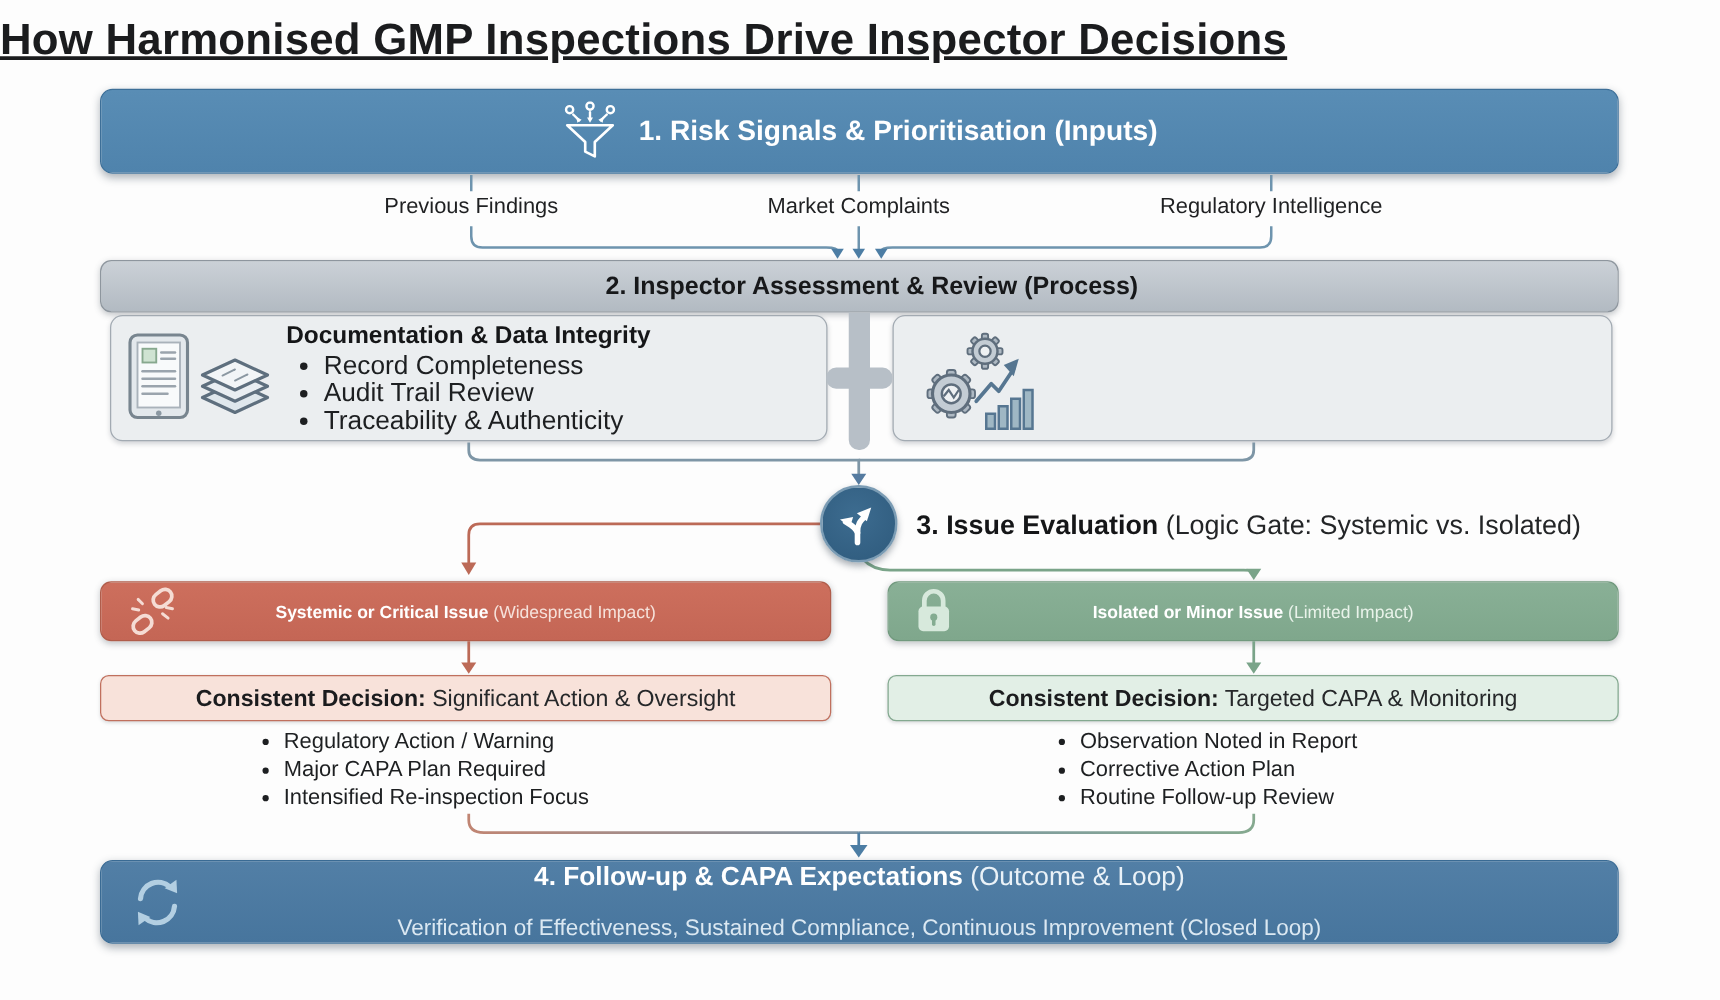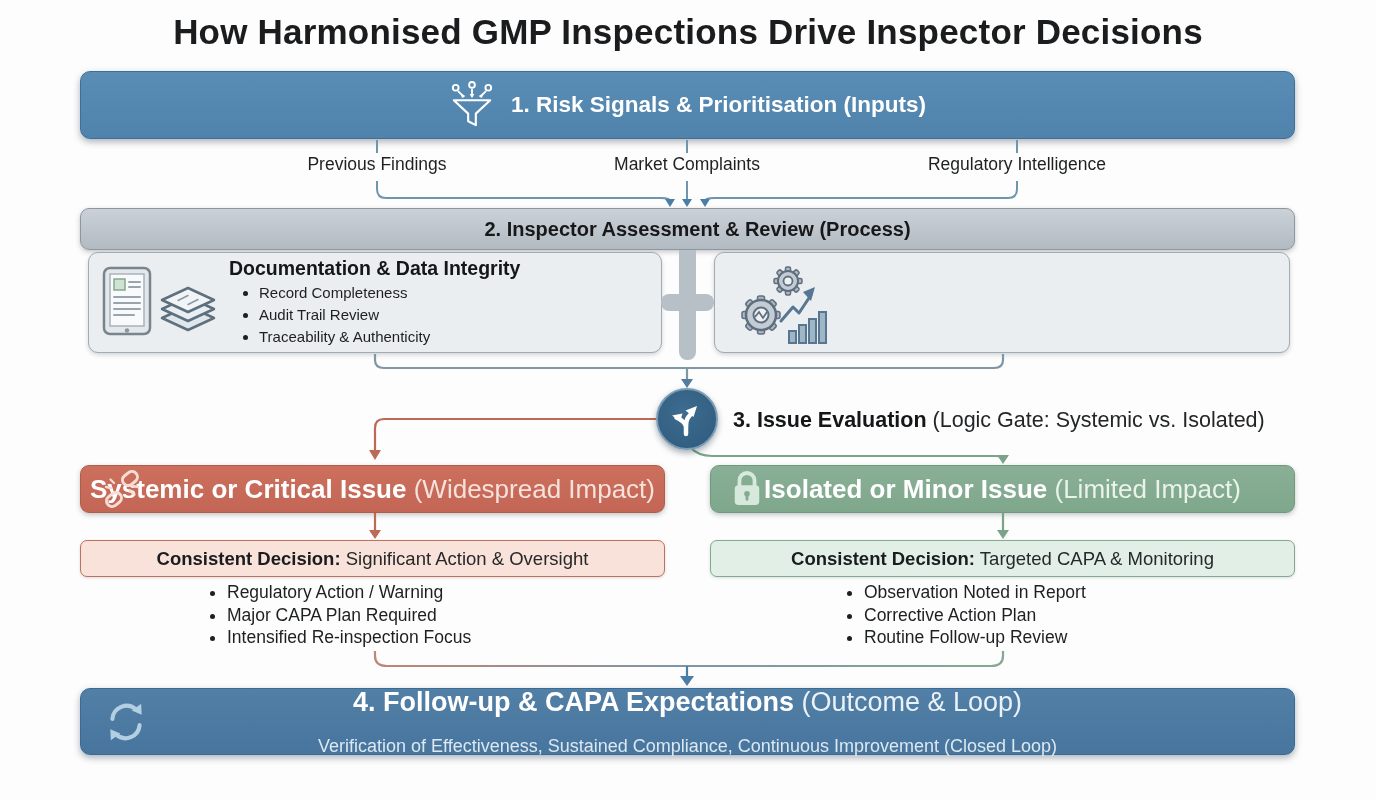--- a/index.html
+++ b/index.html
@@ -1,71 +1,71 @@
 <!DOCTYPE html>
 <html><head>
 <meta charset="utf-8">
 <style>
   html,body{margin:0;padding:0;background:#fdfdfd;}
   body{width:1376px;height:800px;position:relative;overflow:hidden;
        font-family:"Liberation Sans",sans-serif;color:#1c1d1f;}
   .abs{position:absolute;}
-  .page-title{left:0;top:12px;width:1376px;text-align:center;
-    font-size:35px;font-weight:700;letter-spacing:.2px;color:#1b1c1e;}
+  .page-title{left:0;top:12px;width:1376px;text-align:left;
+    font-size:35px;font-weight:700;letter-spacing:.2px;color:#1b1c1e;text-decoration:underline;}
   .banner{border-radius:10px;box-shadow:0 3px 7px rgba(45,60,75,.38);}
   .banner1{left:80px;top:71px;width:1215px;height:68px;
     background:linear-gradient(#598db5,#4f83ac);border:1.5px solid #3d6f98;
     display:flex;align-items:center;justify-content:center;gap:16px;z-index:2;box-sizing:border-box;}
   .banner1 .lbl{font-size:22.5px;font-weight:700;color:#ffffff;}
   .input-lbl{top:154px;transform:translateX(-50%);font-size:17.5px;color:#1f2022;white-space:nowrap;}
   .banner2{left:80px;top:208px;width:1215px;height:42px;
     background:linear-gradient(#cbd1d7,#b2bac2);border:1.5px solid #8e969e;border-radius:9px;
     display:flex;align-items:center;justify-content:center;z-index:2;box-sizing:border-box;
     box-shadow:0 2px 5px rgba(60,70,80,.3);}
   .banner2 .lbl{font-size:20px;font-weight:700;color:#17181a;margin-left:20px;}
   .proc-box{top:252px;height:101px;background:#ebeef0;border:1.5px solid #a2aab2;border-radius:10px;
     box-shadow:0 2px 4px rgba(60,70,80,.22);display:flex;align-items:center;z-index:2;box-sizing:border-box;}
   .proc-left{left:88px;width:574px;padding-left:10px;}
   .proc-right{left:714px;width:576px;padding-left:14px;}
   .proc-text{margin-left:8px;}
   .proc-title{font-size:19.5px;font-weight:700;color:#151618;margin-bottom:2px;}
   ul.blist{margin:0;padding:0 0 0 30px;list-style:disc;}
-  ul.blist li{font-size:15px;line-height:22px;color:#1d1f21;}
+  ul.blist li{font-size:21px;line-height:22px;color:#1d1f21;}
   .plusV{left:679px;top:250px;width:17px;height:110px;background:#b7bfc7;border-radius:0 0 8px 8px;z-index:3;}
   .plusH{left:661px;top:294px;width:53px;height:17px;background:#b7bfc7;border-radius:8px;z-index:3;}
   .gate-circle{left:656px;top:388px;width:62px;height:62px;border-radius:50%;
     background:radial-gradient(circle at 45% 38%,#3d6c90,#2e5a7c);border:2.5px solid #7b9cb4;
     box-shadow:0 3px 6px rgba(40,55,70,.4);display:flex;align-items:center;justify-content:center;
     z-index:7;box-sizing:border-box;}
   .stage3-lbl{left:733px;top:404px;height:32px;line-height:32px;font-size:21.5px;white-space:nowrap;z-index:7;}
   .stage3-lbl b{font-weight:700;color:#151618;}
   .stage3-lbl span.rest{font-weight:400;color:#232527;}
   .branch{top:465px;width:585px;height:48px;border-radius:9px;display:flex;align-items:center;
     justify-content:center;box-shadow:0 2px 5px rgba(60,70,80,.3);z-index:2;box-sizing:border-box;}
-  .branch .txt{font-size:26px;font-weight:700;color:#ffffff;white-space:nowrap;}
+  .branch .txt{font-size:14px;font-weight:700;color:#ffffff;white-space:nowrap;}
   .branch .txt .rest{font-weight:400;}
   .branch-red{left:80px;background:linear-gradient(#cd6f5d,#c46655);border:1px solid #b05d4b;}
   .branch-red .rest{color:#f6e2db;}
   .branch-green{left:710px;background:linear-gradient(#89b096,#7fa78c);border:1px solid #71997e;}
   .branch-green .rest{color:#e9f3ea;}
   .branch-icon{position:absolute;left:20px;top:50%;transform:translateY(-50%);}
   .decision{top:540px;width:585px;height:37px;border-radius:7px;display:flex;align-items:center;
     justify-content:center;z-index:2;box-sizing:border-box;box-shadow:0 1px 3px rgba(60,70,80,.18);}
   .decision .txt{font-size:18.5px;color:#26282a;white-space:nowrap;}
   .decision .txt b{font-weight:700;color:#1b1c1e;}
   .dec-red{left:80px;background:#f8e2da;border:1.5px solid #c0705e;}
   .dec-green{left:710px;background:#e2efe6;border:1.5px solid #84a990;text-align:center;}
   ul.branch-list{position:absolute;margin:0;padding:0 0 0 22px;list-style:disc;z-index:2;}
   ul.branch-list li{font-size:17.5px;line-height:22.5px;color:#1d1f21;}
   .list-red{left:205px;top:581px;}
   .list-green{left:842px;top:581px;}
   .banner4{left:80px;top:688px;width:1215px;height:67px;
     background:linear-gradient(#527fa6,#47759d);border:1.5px solid #3a6b94;
     display:flex;flex-direction:column;align-items:center;justify-content:center;z-index:2;box-sizing:border-box;}
-  .banner4 .l1{font-size:27px;color:#ffffff;font-weight:700;}
+  .banner4 .l1{font-size:21px;color:#ffffff;font-weight:700;}
   .banner4 .l1 .rest{font-weight:400;color:#eaf2f8;}
   .banner4 .l2{font-size:18px;color:#dbe8f2;margin-top:18px;}
   .loop-icon-wrap{position:absolute;left:22px;top:50%;transform:translateY(-50%);}
   svg{display:block;}
   #connectors{left:0;top:0;z-index:6;pointer-events:none;}
 </style>
 </head>
 <body>
 
 <div class="abs page-title">How Harmonised GMP Inspections Drive Inspector Decisions</div>

